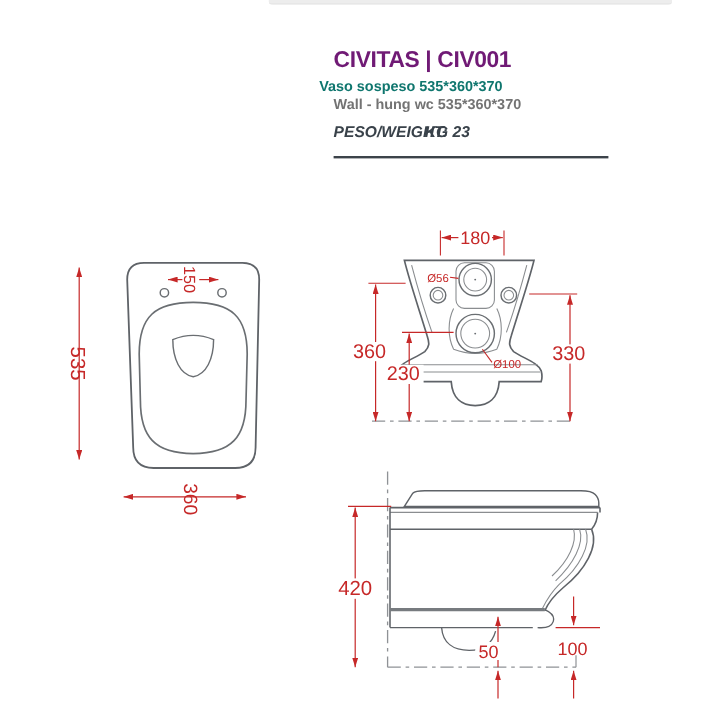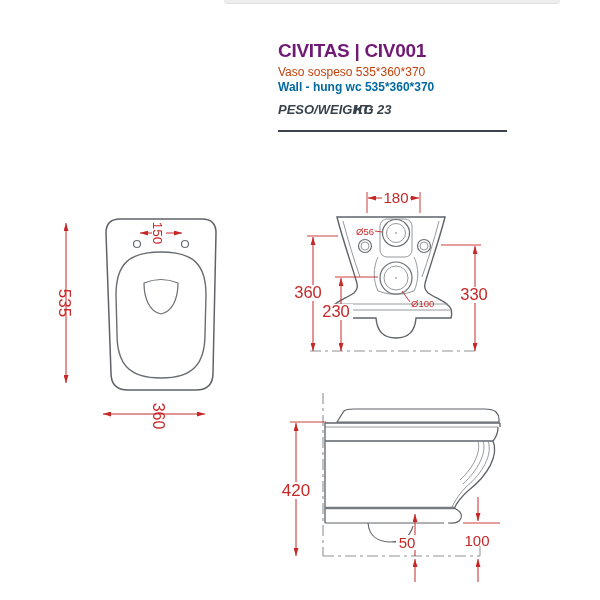--- a/index.html
+++ b/index.html
@@ -9,22 +9,22 @@
   }
   .abs{position:absolute;}
   #top-band{
     left:224px;top:0;width:336px;height:3px;background:#ececec;
     border-bottom:1px solid #dfdfdf;border-radius:0 0 3px 3px;opacity:.9;
   }
   #title{
     left:278px;top:40px;font-size:19px;font-weight:bold;color:#701a75;
     letter-spacing:-0.3px;white-space:nowrap;
   }
-  #subtitle-it{left:278px;top:65px;font-size:12px;font-weight:normal;color:#c2410c;white-space:nowrap;}
-  #subtitle-en{left:278px;top:80px;font-size:12px;font-weight:bold;color:#0369a1;white-space:nowrap;}
+  #subtitle-it{left:266px;top:65px;font-size:12px;font-weight:bold;color:#0f766e;white-space:nowrap;}
+  #subtitle-en{left:278px;top:80px;font-size:12px;font-weight:bold;color:#737373;white-space:nowrap;}
   #weight-row{left:278px;top:102px;font-size:13px;font-weight:bold;color:#39424a;white-space:nowrap;font-style:italic;}
   #weight-row .val{position:absolute;left:76px;top:0;}
   #divider{left:278px;top:130px;width:229px;height:2px;background:#3c434a;}
   svg{position:absolute;overflow:visible;}
   svg text{font-family:"Liberation Sans",sans-serif;fill:#c62828;}
   .dim{stroke:#c62828;stroke-width:1;fill:none;}
   .dimthin{stroke:#c62828;stroke-width:0.9;fill:none;}
   .out{stroke:#5f6368;stroke-width:1.5;fill:#ffffff;}
   .outln{stroke:#5f6368;stroke-width:1.3;fill:none;}
   .inln{stroke:#8a8d90;stroke-width:0.9;fill:none;}

